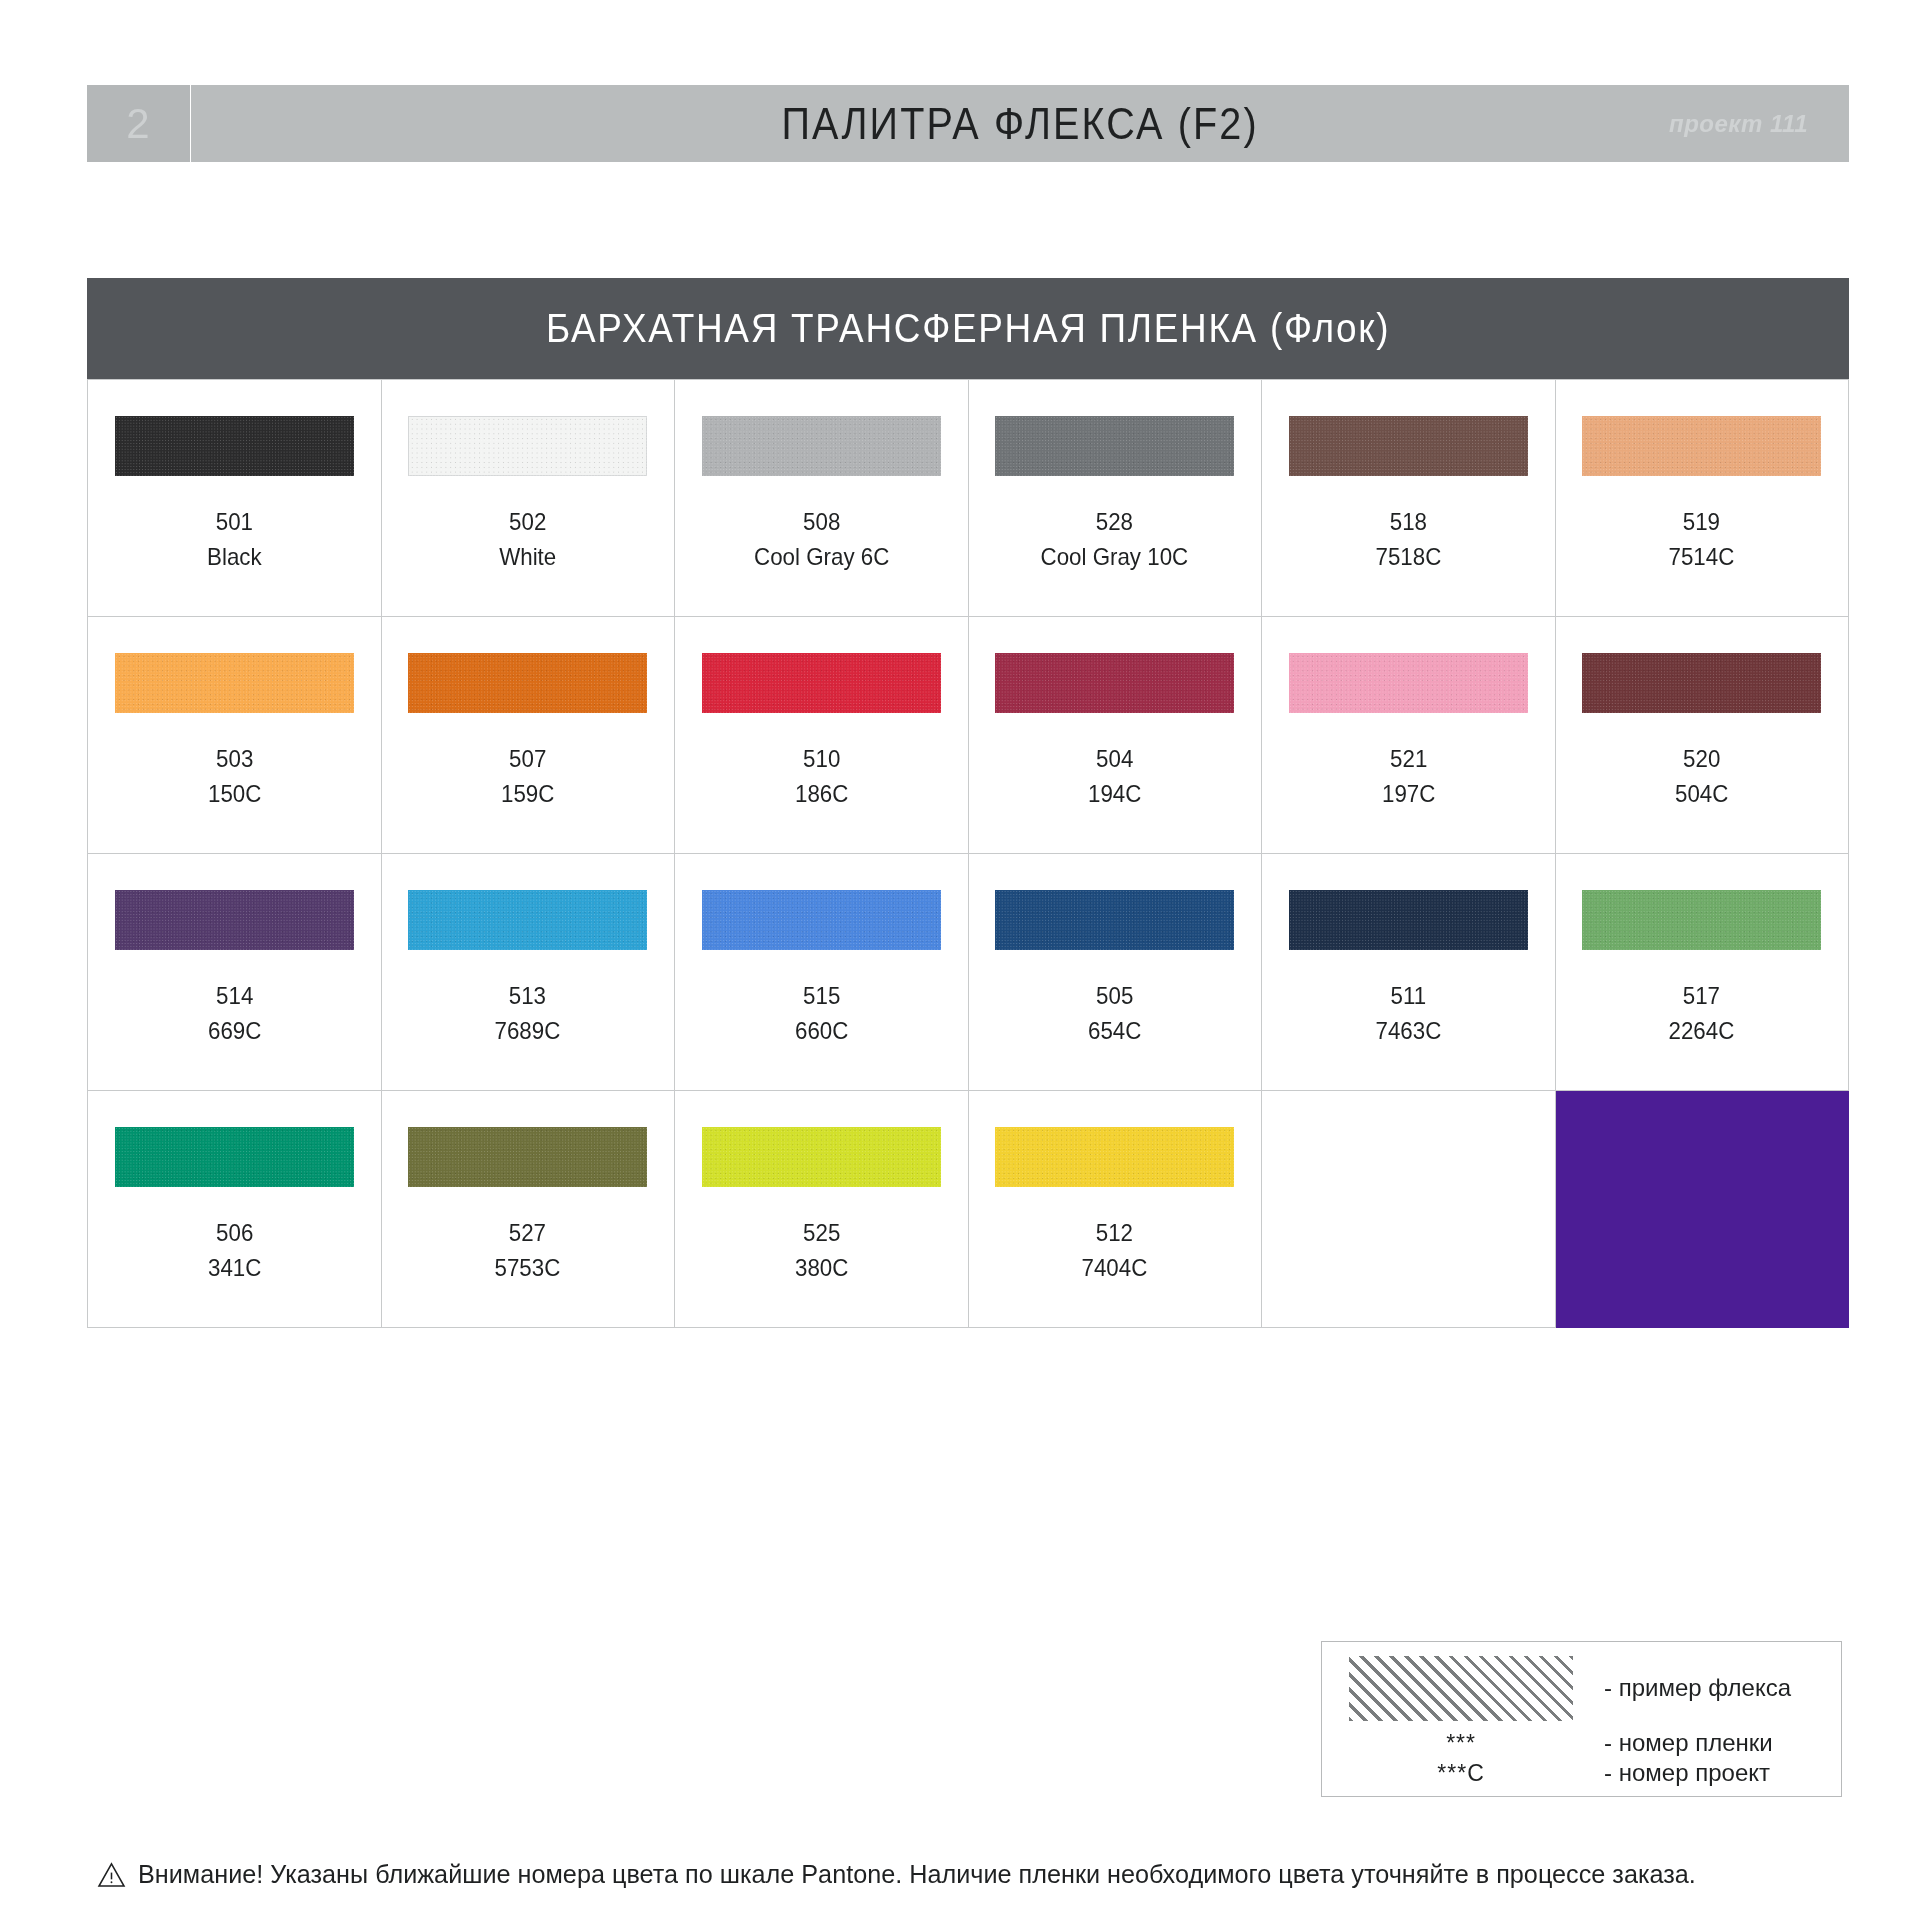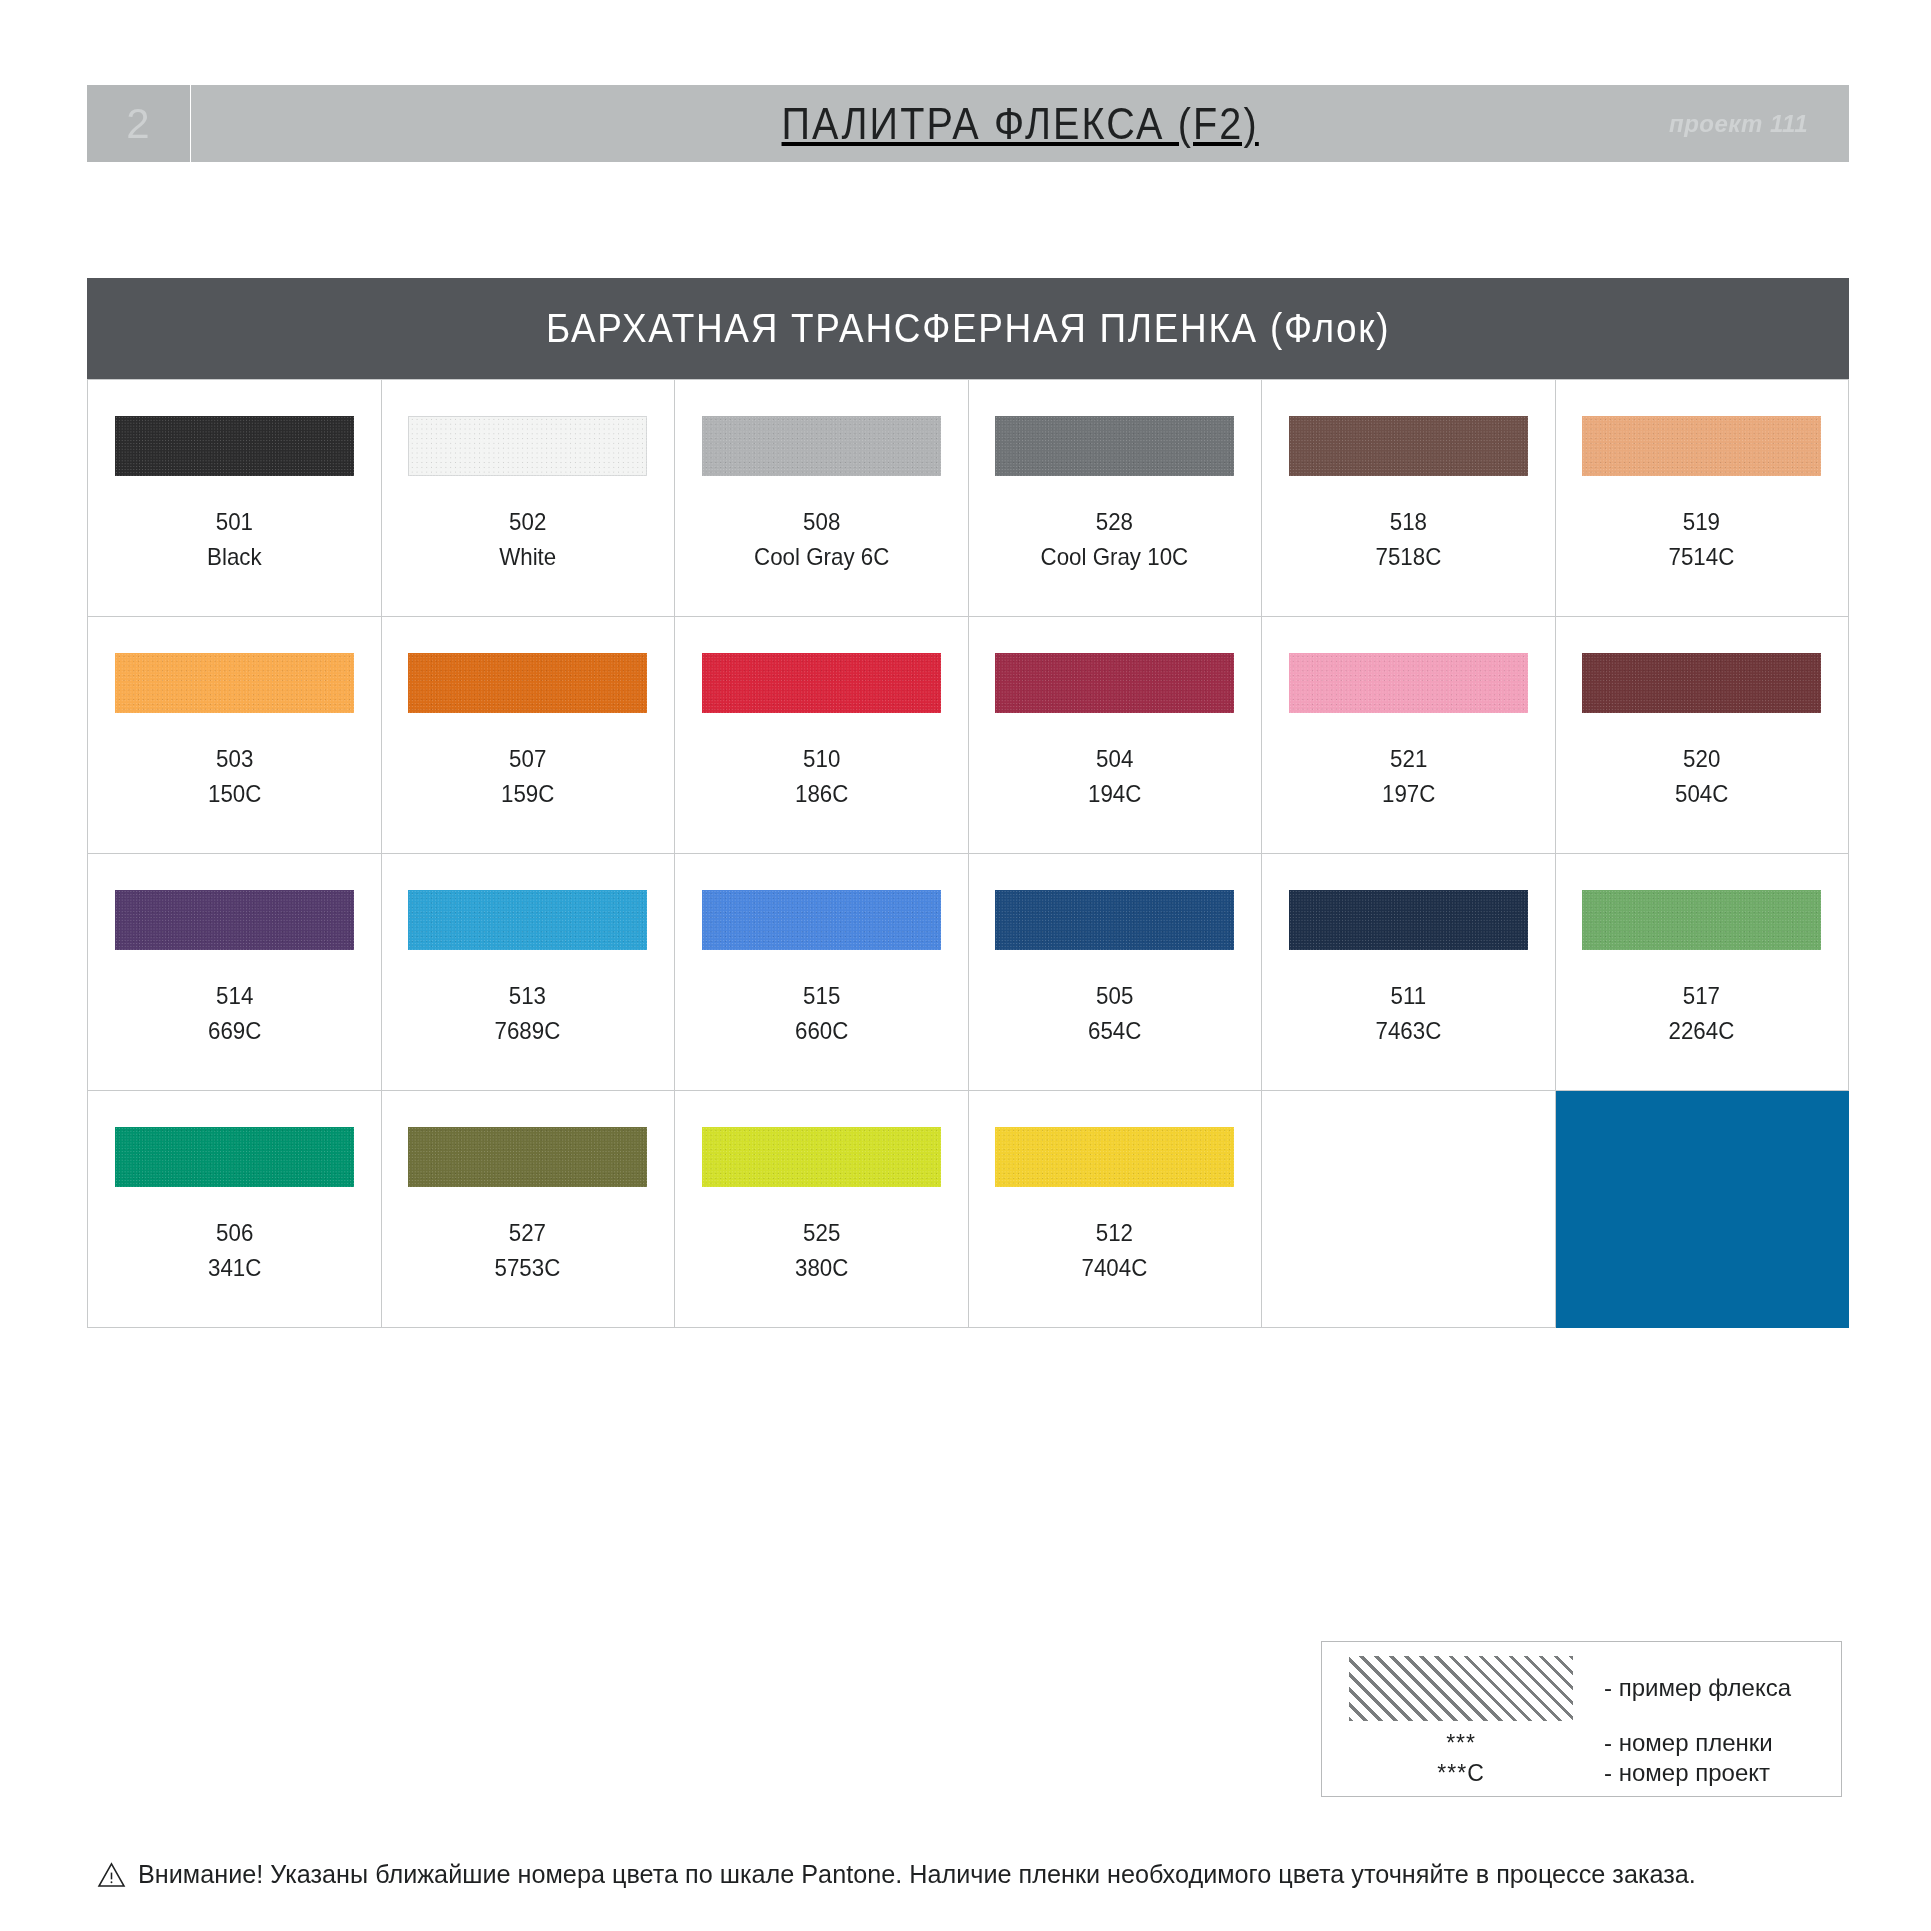--- a/index.html
+++ b/index.html
@@ -46,21 +46,20 @@
     letter-spacing: 1px;
     line-height: 1;
     font-family: "Liberation Sans", sans-serif;
   }
   .header-title-wrap {
     flex: 1 1 auto;
     position: relative;
     display: flex;
     align-items: center;
     justify-content: center;
-    text-decoration: underline;
   }
   .header-title {
     font-size: 45px;
     letter-spacing: 2.4px;
     color: #1f2122;
     font-weight: 400;
     transform: scaleX(0.88);
     white-space: nowrap;
   }
   .brand-logo {
@@ -98,21 +97,21 @@
     transform: scaleX(0.9);
     white-space: nowrap;
   }
 
   
   .grid {
     display: grid;
     grid-template-columns: repeat(6, 1fr);
     border-left: 1px solid #c8cacb;
     border-top: 1px solid #c8cacb;
-    background: #0369a1;
+    background: #4c1d95;
   }
   .cell {
     border-right: 1px solid #c8cacb;
     border-bottom: 1px solid #c8cacb;
     height: 237px;
     display: flex;
     flex-direction: column;
     align-items: center;
     padding-top: 36px;
     background: #ffffff;

